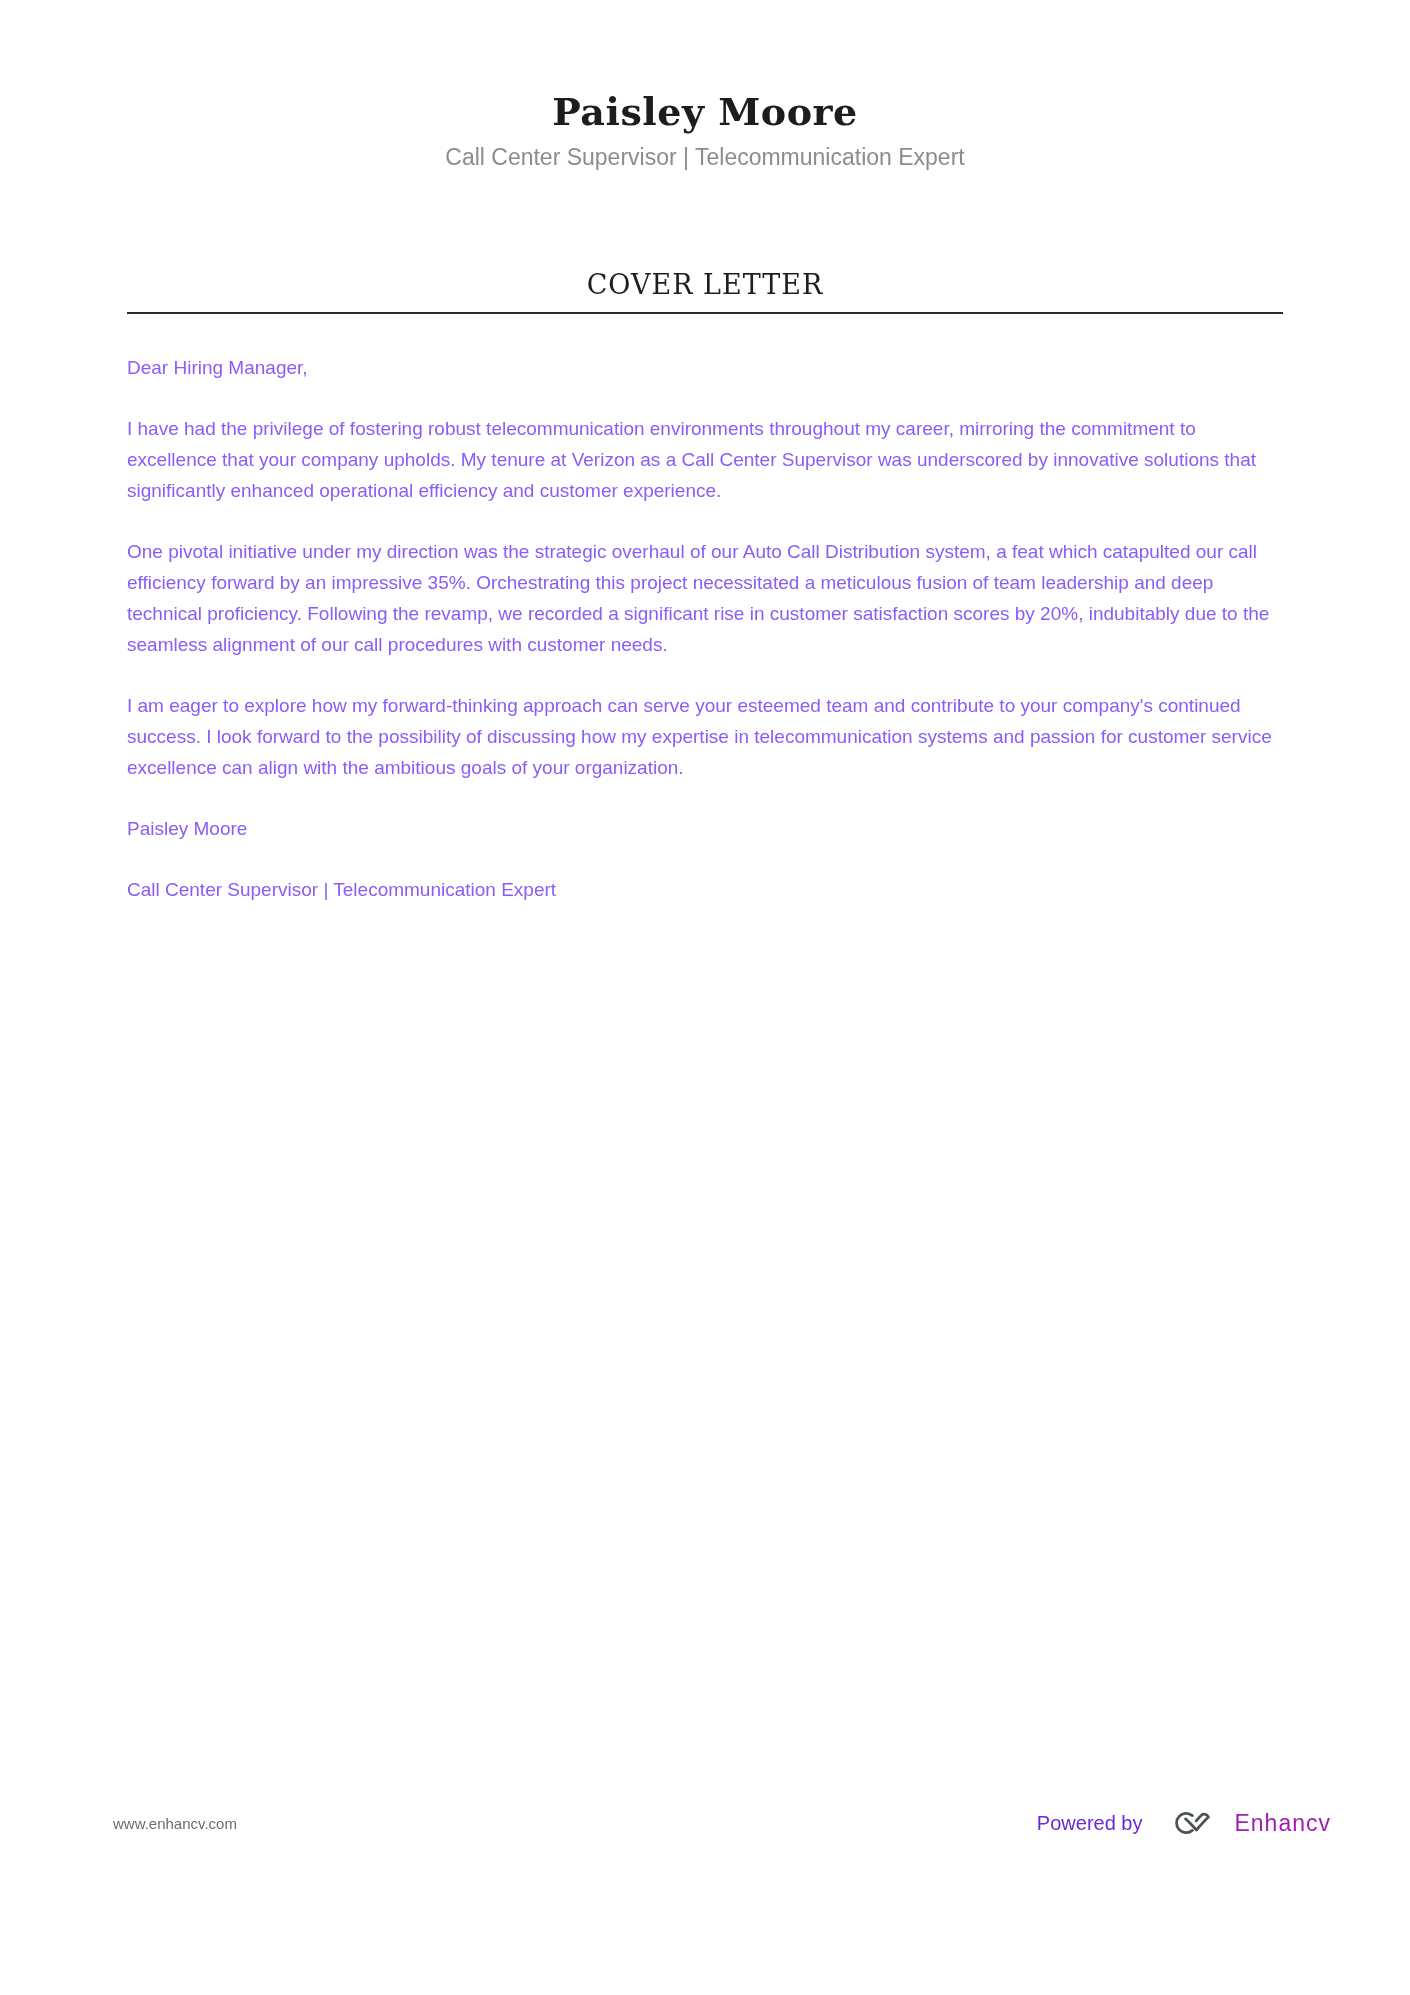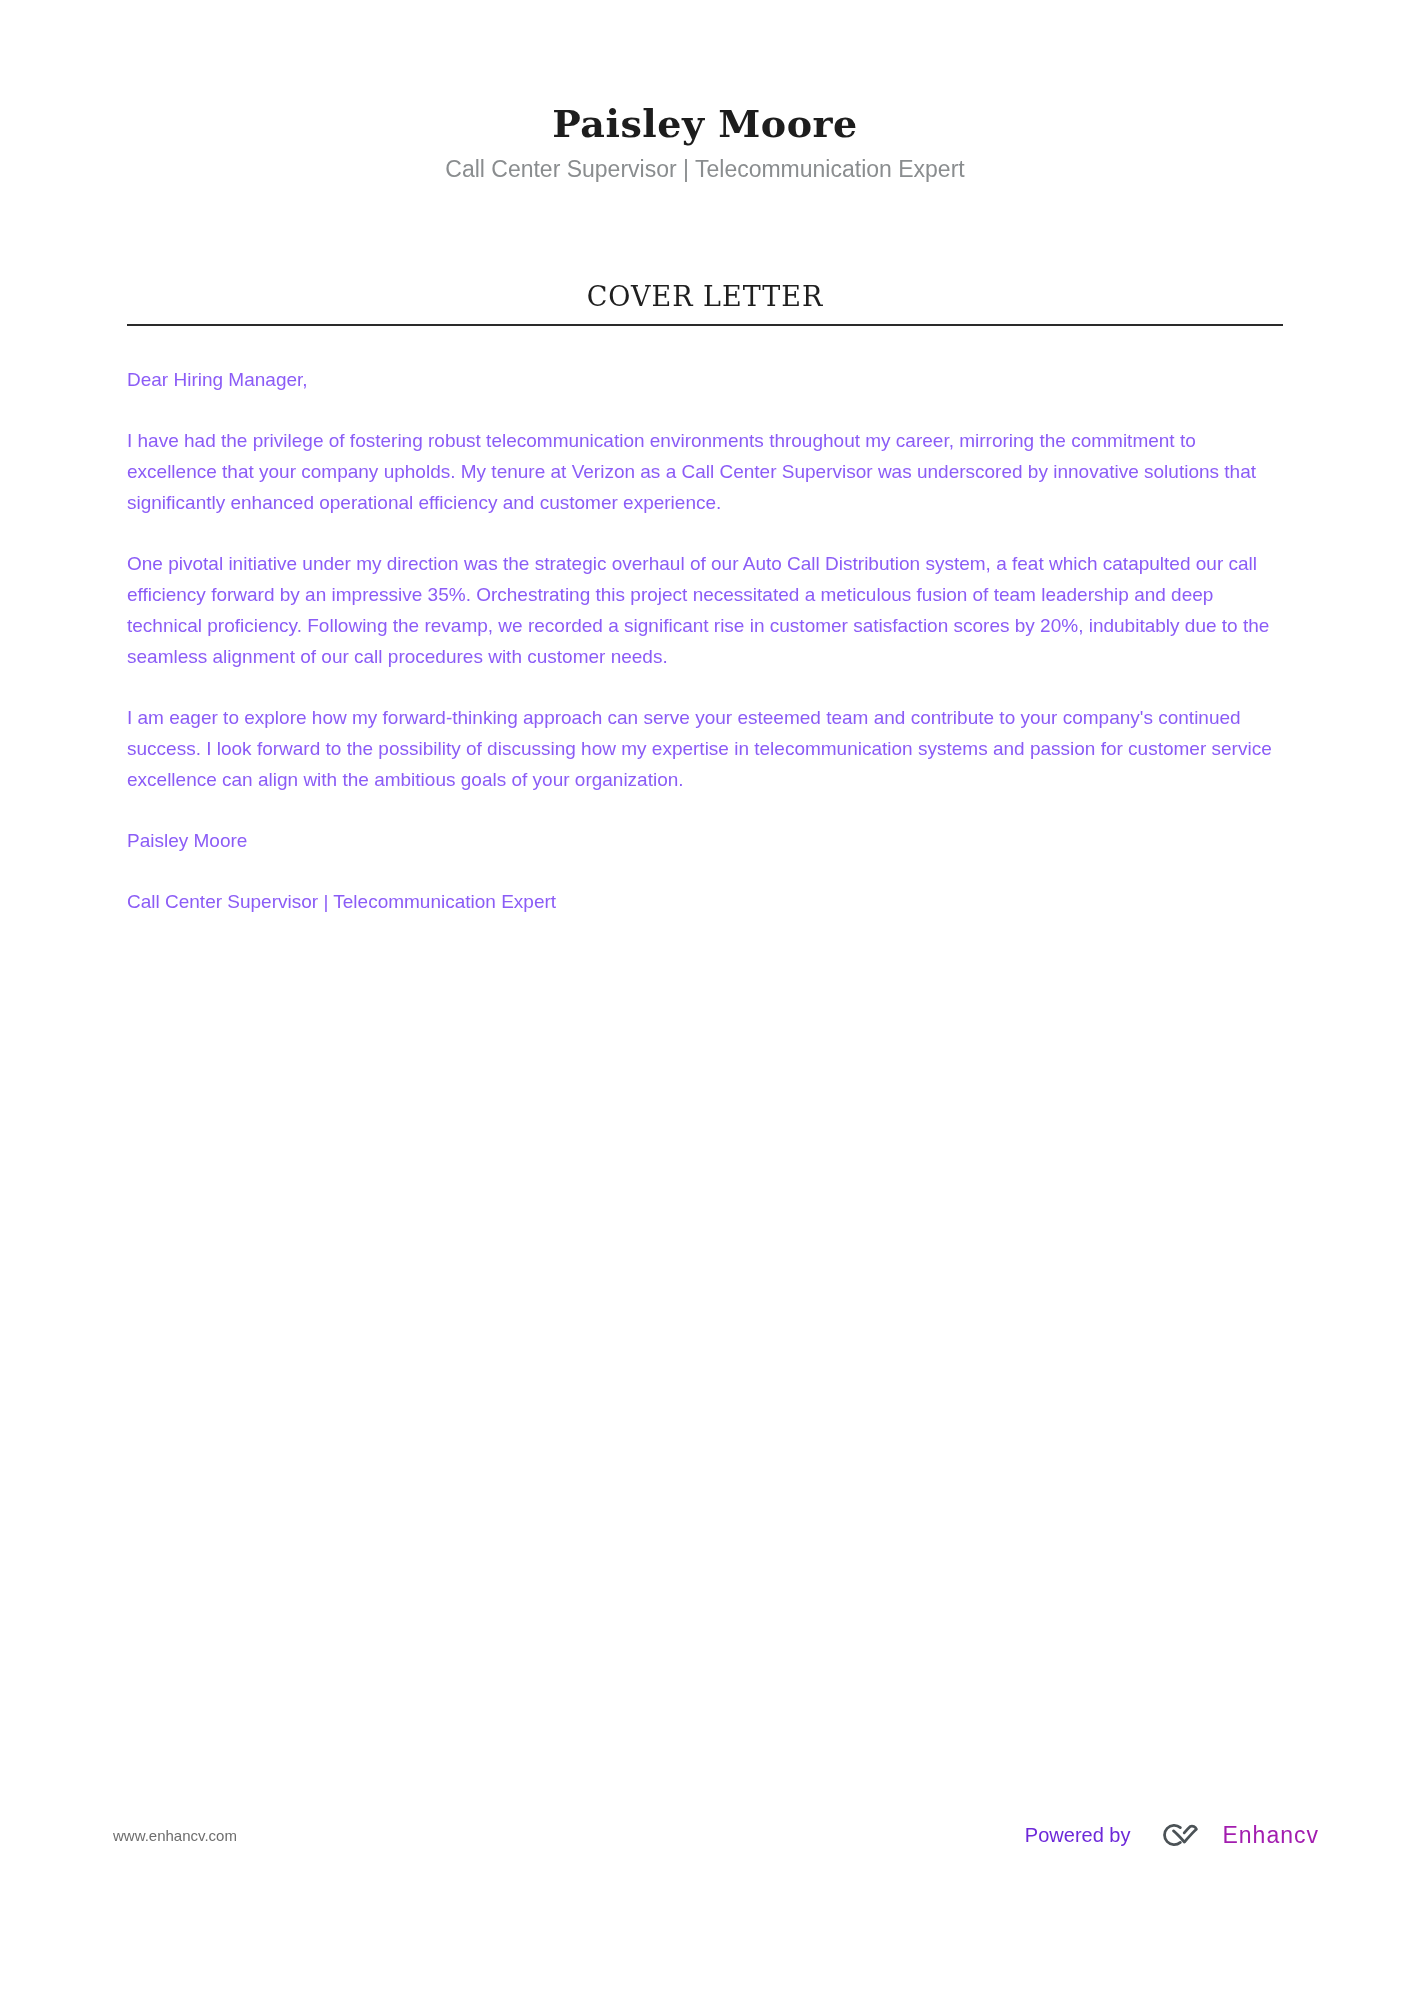--- a/index.html
+++ b/index.html
@@ -1,21 +1,21 @@
 <!DOCTYPE html>
 <html><head>
 <meta charset="utf-8">
 <style>
   * { margin: 0; padding: 0; box-sizing: border-box; }
   html, body { background: #ffffff; }
   .page {
     position: relative;
     width: 1410px;
     height: 1929px;
-    margin: 12px auto;
+    margin: 0 auto;
     background: #ffffff;
     overflow: hidden;
     font-family: "Liberation Sans", sans-serif;
   }
   .content {
     padding: 88px 127px 0 127px;
   }
   .doc-header { text-align: center; }
   .doc-name {
     font-family: "DejaVu Serif", serif;
@@ -64,21 +64,21 @@
   .letter-body {
     margin-top: 38px;
     font-size: 19px;
     line-height: 31px;
     color: #8b5cf6;
   }
   .letter-body p { margin-bottom: 30px; }
   .footer {
     position: absolute;
     left: 0;
-    right: 16px;
+    right: 4px;
     bottom: 88px;
     height: 36px;
     display: flex;
     align-items: center;
     justify-content: space-between;
     padding: 0 75px 0 113px;
   }
   .footer-site {
     font-size: 15px;
     color: #6d6d6d;

